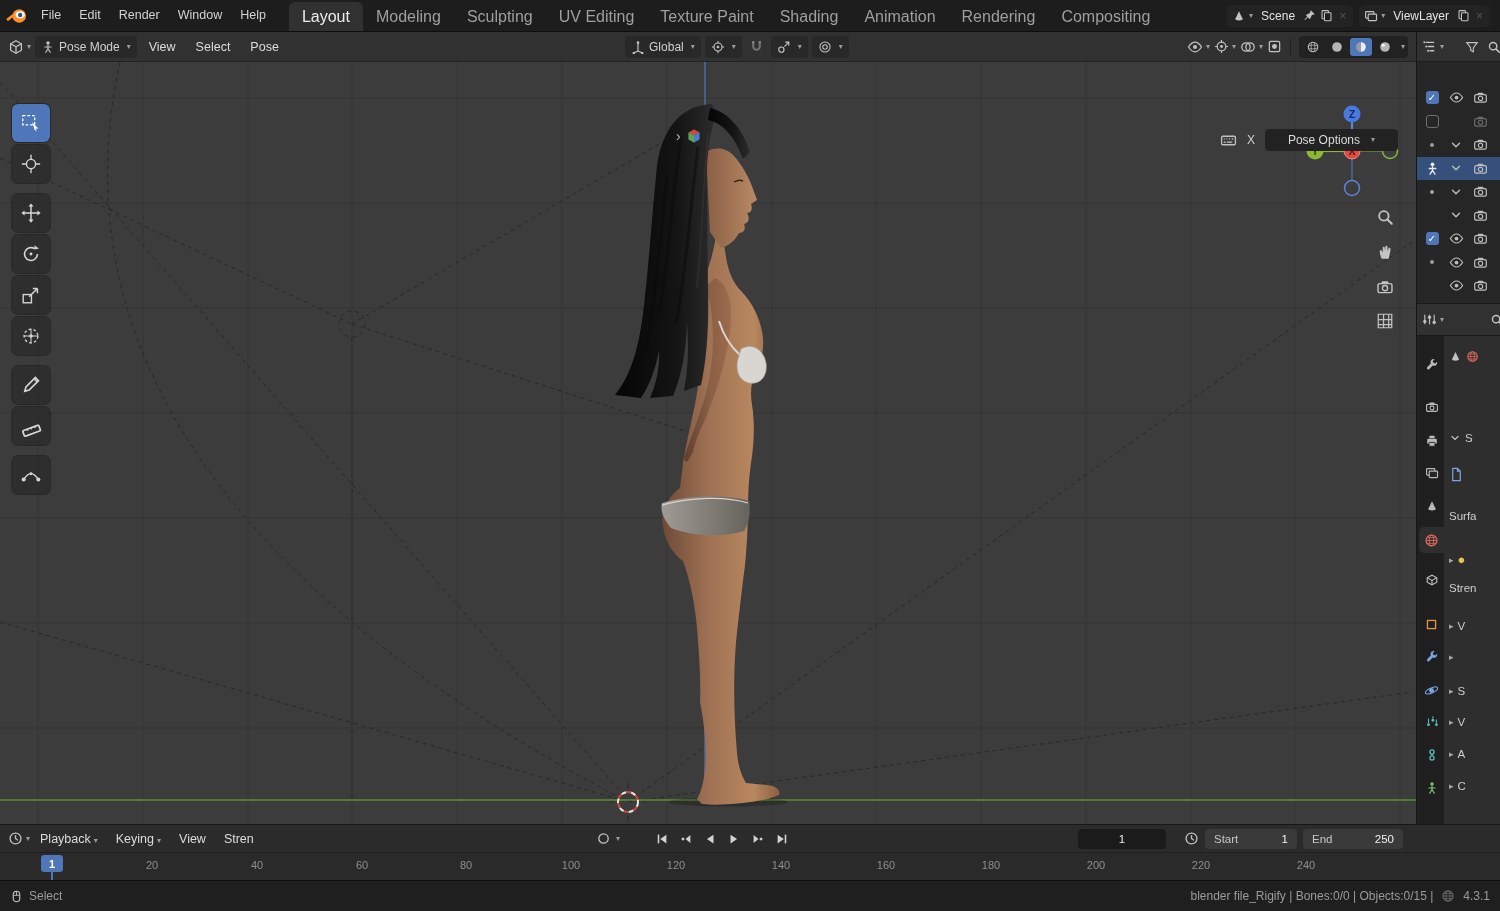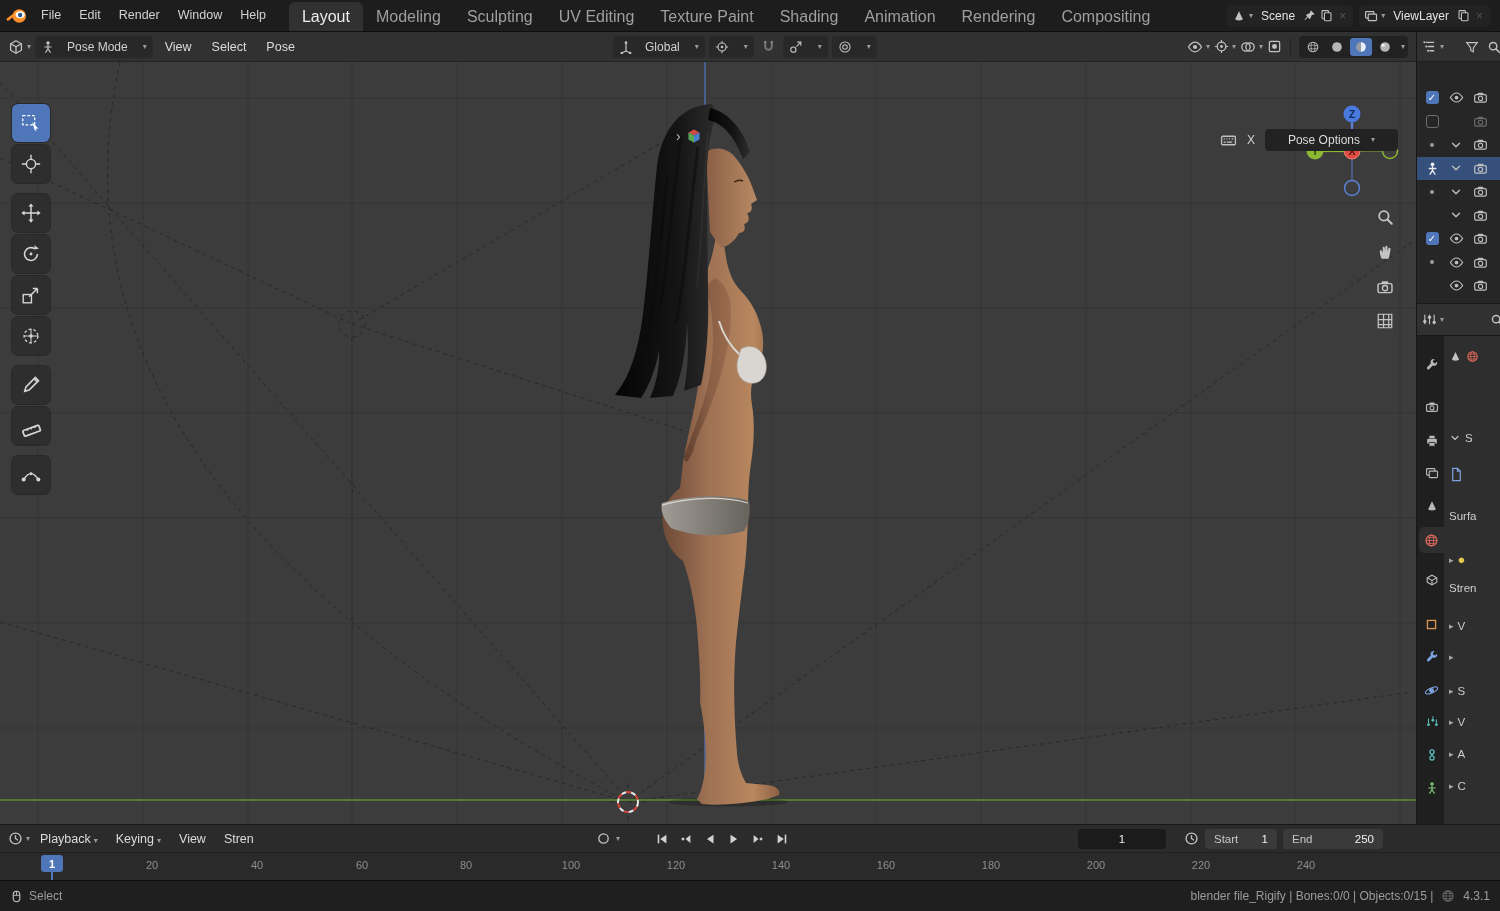--- a/index.html
+++ b/index.html
@@ -22,21 +22,21 @@
   .wtab.active{background:#313131;color:#ececec}
   .top-right{margin-left:auto;display:flex;align-items:center;gap:6px;padding-right:4px}
   .selwidget{display:flex;align-items:center;background:#232323;border-radius:4px;height:22px;padding:0 5px;gap:4px}
   .sel-text{color:#e2e2e2;font-size:12px;padding:0 4px}
   .xbtn{color:#8d8d8d;font-size:12px;padding:0 2px}
 
   
   .vp-header{position:absolute;left:0;top:32px;width:1416px;height:30px;background:#313131;
              display:flex;align-items:center;padding:0 8px;box-sizing:border-box;gap:4px;
              border-bottom:1px solid #232323;z-index:5}
-  .hwidget{display:flex;align-items:center;background:#282828;border-radius:4px;height:22px;padding:0 6px;gap:12px}
+  .hwidget{display:flex;align-items:center;background:#282828;border-radius:4px;height:22px;padding:0 6px;gap:4px}
   .hmenu{padding:0 8px;color:#dcdcdc;font-size:12.5px}
   .sp{flex:1}
   .vdiv{width:1px;height:18px;background:#222;margin:0 4px}
   .shade-group{display:flex;align-items:center;background:#222;border-radius:4px;height:22px;padding:0 3px;gap:2px}
   .shade-btn{width:22px;height:18px;border-radius:3px;display:flex;align-items:center;justify-content:center;color:#b5b5b5}
   .shade-btn.active{background:#4f76b8;color:#e8eef8}
 
   
   .tools{position:absolute;left:12px;top:104px;display:flex;flex-direction:column;gap:3px;z-index:4}
   .tool{width:38px;height:38px;border-radius:6px;background:#2c2c2ce6;display:flex;align-items:center;
@@ -1079,21 +1079,21 @@
           </svg>
         </span>
     </div>
     <div class="tl-right">
       <div class="framefield">1</div>
       <span class="ico" style="margin-left:12px">
           <svg class="ic" width="15" height="15">
             <use href="#i-clock"></use>
           </svg>
         </span>
-      <div class="rangefield" style="width:72px">
+      <div class="rangefield" style="width:92px">
         <span class="lab">Start</span>
           <span class="val">1</span>
       </div>
       <div class="rangefield" style="width:100px">
         <span class="lab">End</span>
           <span class="val">250</span>
       </div>
     </div>
   </div>
 

